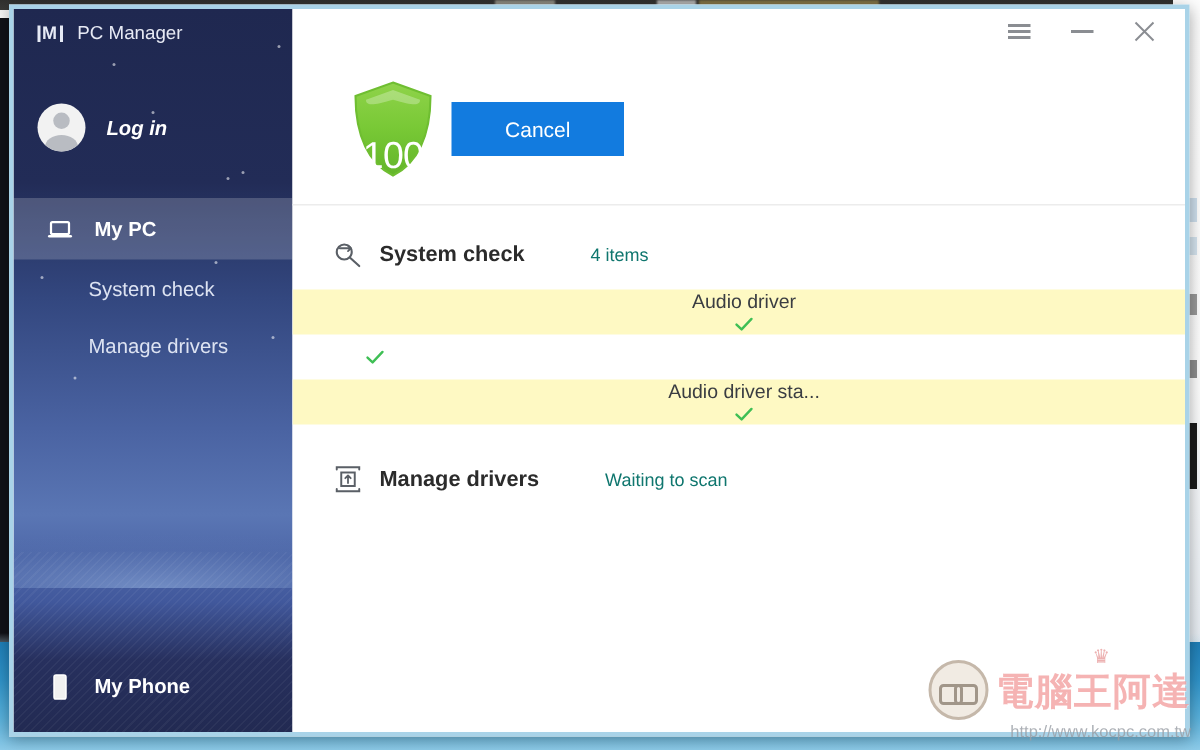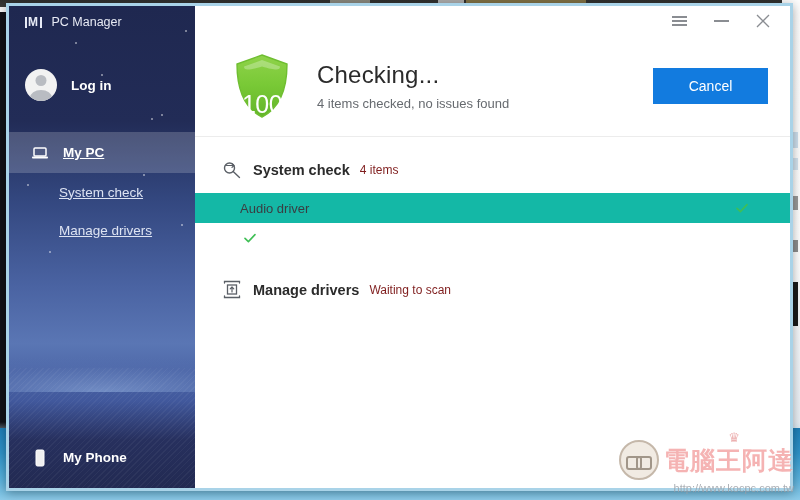--- a/index.html
+++ b/index.html
@@ -133,21 +133,21 @@
     display:flex; align-items:center; gap:1px;
     font-size: 13px; color:#dfe4f2; letter-spacing:.5px;
   }
   .brand-bar { width:2px; height:11px; background:#e6eaf5; display:inline-block;}
   .brand-m { font-size:12px; font-weight:700; color:#e6eaf5; line-height:11px; }
   .brand-title { font-size: 12.5px; color: #e7eaf4; font-weight: 400; }
 
   .sb-account {
     position: relative; z-index: 2;
     height: 94px; display:flex; align-items:center;
-    padding-left: 16px; gap: 14px; cursor: pointer;
+    padding-left: 16px; gap: 14px; cursor: pointer; font-style: italic;
   }
   .avatar {
     width: 32px; height: 32px; border-radius: 50%;
     background: #f2f2f2; position: relative; flex:none;
     overflow:hidden;
   }
   .avatar:before {
     content:""; position:absolute; left:50%; top:6px;
     transform:translateX(-50%);
     width:11px; height:11px; border-radius:50%; background:#b9bcc2;
@@ -157,21 +157,20 @@
     transform:translateX(-50%);
     width:22px; height:16px; border-radius:50% 50% 0 0; background:#b9bcc2;
   }
   .login-label { font-size: 13.5px; font-weight: 700; color:#ffffff; }
 
   .sb-nav { position: relative; z-index: 2; }
   .nav-item {
     height: 41px; display:flex; align-items:center;
     padding-left: 22px; gap: 14px; cursor: pointer;
     font-size: 13.5px;
-    text-decoration: underline;
   }
   .nav-item.primary { font-weight: 700; color:#ffffff; }
   .nav-item.active { background: rgba(255,255,255,.19); }
   .nav-item.sub {
     padding-left: 50px; color: #dde3f2; font-weight: 400; height: 38px;
   }
   .nav-ico { width: 18px; height: 18px; flex:none; display:flex; align-items:center; justify-content:center; }
 
   .sb-phone {
     position: absolute; z-index: 2; left: 0; bottom: 10px;
@@ -233,29 +232,29 @@
 
   
   #content { flex: 1; padding: 22px 0 0 0; overflow: hidden; }
 
   .section-head {
     display:flex; align-items:center; gap: 10px;
     padding: 0 0 0 26px; margin-bottom: 12px;
   }
   .section-ico { width: 22px; height: 22px; flex:none; color:#5a5f66; }
   .section-title { font-size: 14.5px; font-weight: 700; color:#2b2b2b; }
-  .section-meta { font-size: 12px; color:#7f1d1d; }
+  .section-meta { font-size: 12px; color:#0f766e;margin-left:34px; }
 
   .check-list { width: 100%; }
   .check-row {
     height: 30px; display:flex; align-items:center;
     padding: 0 38px 0 45px;
     font-size: 13px; color:#3a3d42;
   }
-  .check-row.alt { background: #14b8a6; }
+  .check-row.alt { background: #fef9c3; flex-direction: column; }
   .check-label { flex: 1; }
   .check-status { width: 20px; display:flex; align-items:center; justify-content:center; flex:none; }
   .tick { color:#3fbf55; }
   .spinner {
     width: 11px; height: 11px; border-radius: 50%;
     border: 2px solid rgba(18,123,223,0);
     border-top-color: #1f6fd0; border-right-color:#1f6fd0;
     transform: rotate(20deg);
   }
 
@@ -376,24 +375,20 @@
                   <stop offset="100%" stop-color="#63b52a"></stop>
                 </linearGradient>
               </defs>
               <path d="M29 2 L54 11 C54 38 45 56 29 64 C13 56 4 38 4 11 Z" fill="url(#shg)" stroke="#6fbe31" stroke-width="1.4"></path>
               <path d="M29 7 L47 13.5 C47 17 44 18 29 13.5 C14 18 11 17 11 13.5 Z" fill="rgba(255,255,255,.28)"></path>
             </svg>
             <span class="shield-score">100</span>
           </div>
         </div>
 
-        <div class="head-text">
-          <div class="head-title">Checking...</div>
-          <div class="head-sub">4 items checked, no issues found</div>
-        </div>
 
         <button class="cancel-btn">Cancel</button>
       </div>
 
       <div id="content">
 
         <div class="section-head">
           <span class="section-ico">
             <svg width="22" height="22" viewBox="0 0 22 22">
               <circle cx="8.5" cy="9" r="5" fill="none" stroke="#5a5f66" stroke-width="1.4"></circle>
@@ -417,20 +412,28 @@
           </div>
 
           <div class="check-row">
             <span class="check-status">
               <svg class="tick" width="14" height="14" viewBox="0 0 14 14">
                 <path d="M2 7.4 L5.4 10.6 L12 3.6" stroke="#3fbf55" stroke-width="1.6" fill="none" stroke-linecap="round" stroke-linejoin="round"></path>
               </svg>
             </span>
           </div>
 
+          <div class="check-row alt">
+            <span class="check-label">Audio driver sta...</span>
+            <span class="check-status">
+              <svg class="tick" width="14" height="14" viewBox="0 0 14 14">
+                <path d="M2 7.4 L5.4 10.6 L12 3.6" stroke="#3fbf55" stroke-width="1.6" fill="none" stroke-linecap="round" stroke-linejoin="round"></path>
+              </svg>
+            </span>
+          </div>
 
         </div>
 
         <div class="section-head second">
           <span class="section-ico">
             <svg width="22" height="22" viewBox="0 0 22 22">
               <path d="M3.5 4 L3.5 2.5 L18.5 2.5 L18.5 4 M3.5 17 L3.5 18.5 L18.5 18.5 L18.5 17" stroke="#5a5f66" stroke-width="1.3" fill="none" stroke-linecap="round"></path>
               <rect x="6.5" y="6" width="9" height="9" fill="none" stroke="#5a5f66" stroke-width="1.3"></rect>
               <path d="M11 13 L11 8 M11 8 L9.2 9.8 M11 8 L12.8 9.8" stroke="#5a5f66" stroke-width="1.2" fill="none" stroke-linecap="round" stroke-linejoin="round"></path>
             </svg>

